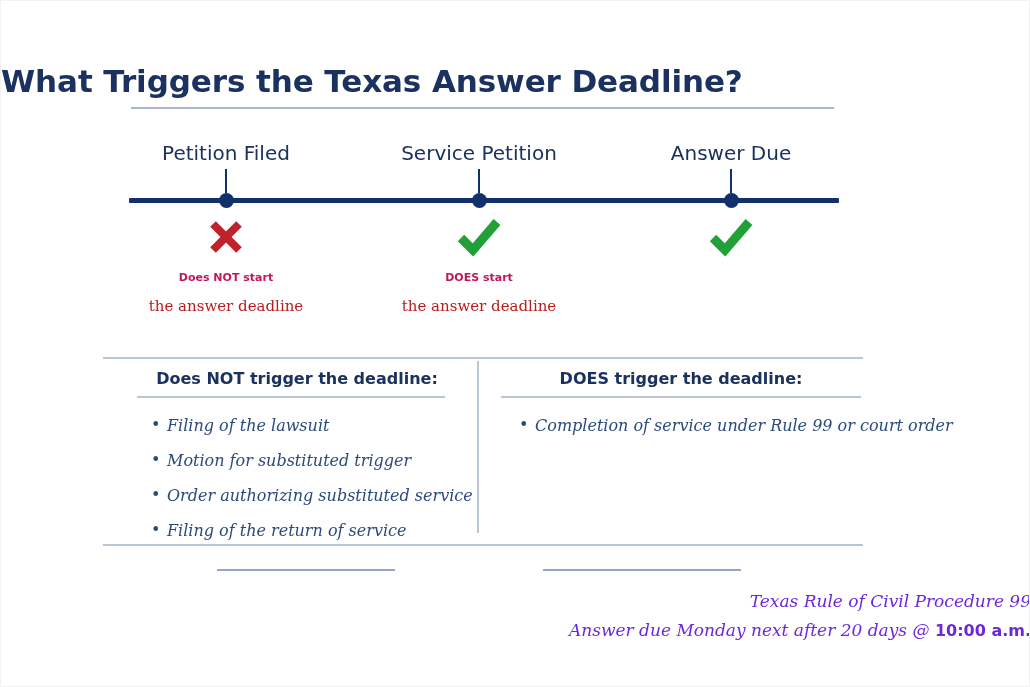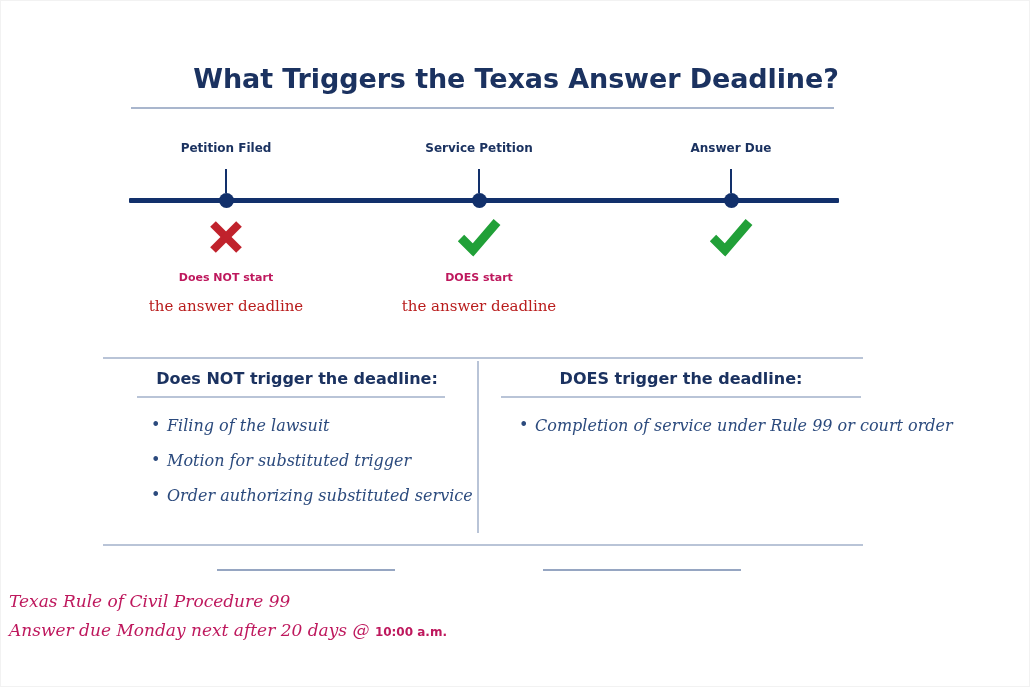--- a/index.html
+++ b/index.html
@@ -20,23 +20,22 @@
     box-sizing: border-box;
     overflow: hidden;
   }
 
   
   .title {
     position: absolute;
     left: 0;
     top: 62px;
     width: 1030px;
-    text-align: center;
-    font-family: "DejaVu Sans", sans-serif;
-    font-size: 27px;
+    font-family: "DejaVu Sans", sans-serif;
+    font-size: 31px;
     font-weight: bold;
     letter-spacing: -0.1px;
     color: #1b3260;
     white-space: nowrap;
   }
 
   .title-rule {
     position: absolute;
     left: 130px;
     top: 106px;
@@ -73,22 +72,22 @@
     text-align: center;
   }
 
   .tl-label {
     position: absolute;
     top: 140px;
     left: 0;
     width: 220px;
     text-align: center;
     font-family: "DejaVu Sans", sans-serif;
-    font-size: 12px;
-    font-weight: bold;
+    font-size: 20px;
+    font-weight: normal;
     color: #1b3260;
     white-space: nowrap;
   }
 
   .tl-stem {
     position: absolute;
     top: 168px;
     left: 109px;
     width: 2px;
     height: 24px;
@@ -251,34 +250,33 @@
     text-align: center;
     font-family: "DejaVu Sans", sans-serif;
     font-size: 17px;
     font-weight: bold;
     color: #1b3260;
     white-space: nowrap;
   }
 
   .footer-line {
     margin-top: 10px;
-    text-align: left;
+    text-align: right;
     font-family: "DejaVu Serif", serif;
     font-style: italic;
     font-size: 17px;
-    color: #be185d;
-    white-space: nowrap;
-    margin-left: 8px;
+    color: #6d28d9;
+    white-space: nowrap;
   }
   .footer-line.second { margin-top: 9px; }
   .footer-line b {
     font-family: "DejaVu Sans", sans-serif;
     font-style: normal;
     font-weight: bold;
-    font-size: 12px;
+    font-size: 16px;
   }
 </style>
 </head>
 <body>
 
 <div class="canvas">
 
   <div class="title">What Triggers the Texas Answer Deadline?</div>
   <div class="title-rule"></div>
 
@@ -332,20 +330,21 @@
   <div class="panel-divider"></div>
   <div class="panel-rule-bottom"></div>
 
   <div class="col col-left">
     <div class="col-heading">Does NOT trigger the deadline:</div>
     <div class="col-heading-rule"></div>
     <ul class="bullet-list">
       <li class="bullet-item">Filing of the lawsuit</li>
       <li class="bullet-item">Motion for substituted trigger</li>
       <li class="bullet-item">Order authorizing substituted service</li>
+      <li class="bullet-item">Filing of the return of service</li>
     </ul>
   </div>
 
   <div class="col col-right">
     <div class="col-heading">DOES trigger the deadline:</div>
     <div class="col-heading-rule"></div>
     <ul class="bullet-list">
       <li class="bullet-item">Completion of service under Rule 99 or court order</li>
     </ul>
   </div>

